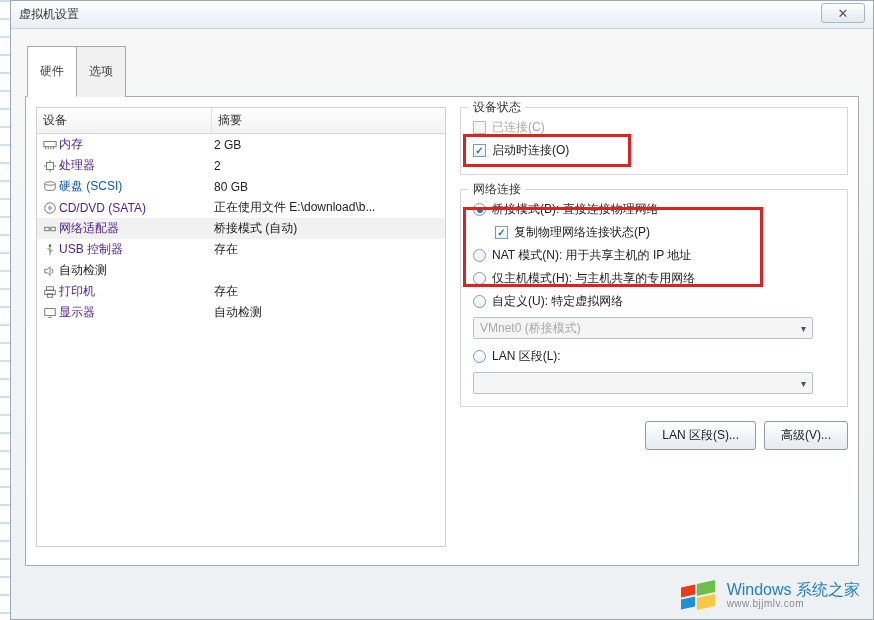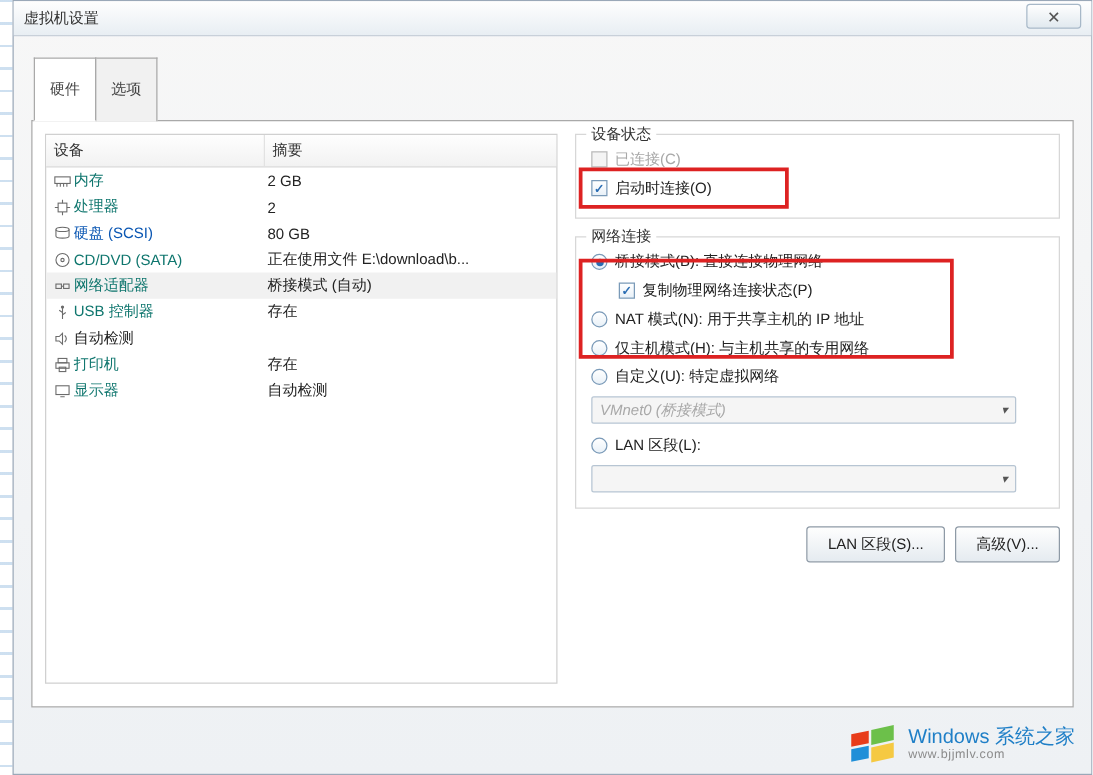--- a/index.html
+++ b/index.html
@@ -100,21 +100,21 @@
     .col-summary { flex: 1; padding: 4px 6px; }
     .list-body { }
     .row {
       display: flex;
       padding: 2px 4px;
       align-items: center;
       cursor: pointer;
     }
     .row.selected { background: #f1f1f1; }
     .row-icon { width: 18px; display: flex; justify-content: center; color: #555; }
-    .row-name { flex: 0 0 155px; color: #0f766e; }
+    .row-name { flex: 0 0 155px; color: #4c1d95; }
     .row-summary { flex: 1; color: #222; white-space: nowrap; overflow: hidden; text-overflow: ellipsis; }
     .row-name.scsi { color: #0b57b3; }
     
     .fieldset {
       border: 1px solid #d7d7d7;
       margin-bottom: 14px;
       padding: 8px 10px 12px;
       position: relative;
       text-align: center;
     }
@@ -150,21 +150,21 @@
     .sub-indent { margin-left: 22px; }
     .select {
       border: 1px solid #b7c5d3;
       background: linear-gradient(to bottom,#fefefe,#ecf2f7);
       height: 22px;
       width: 340px;
       display:flex; align-items:center; justify-content:space-between;
       padding: 0 6px; margin-top:4px; margin-left:2px;
       color:#777; border-radius:2px;
     }
-    .select.disabled { background:#f5f5f5; color:#a8a8a8;font-style:italic; }
+    .select.disabled { background:#f5f5f5; color:#a8a8a8; }
     .chev { font-size:10px; color:#555; }
     .btn-row { display:flex; justify-content:flex-end; gap:8px; margin-top:8px; }
     .btn {
       border:1px solid #8e9aa6;
       background: linear-gradient(to bottom,#fefefe,#e5ebf0);
       border-radius:3px;
       padding: 5px 16px;
       cursor:pointer;
       color:#222;
       font-size:12px;

